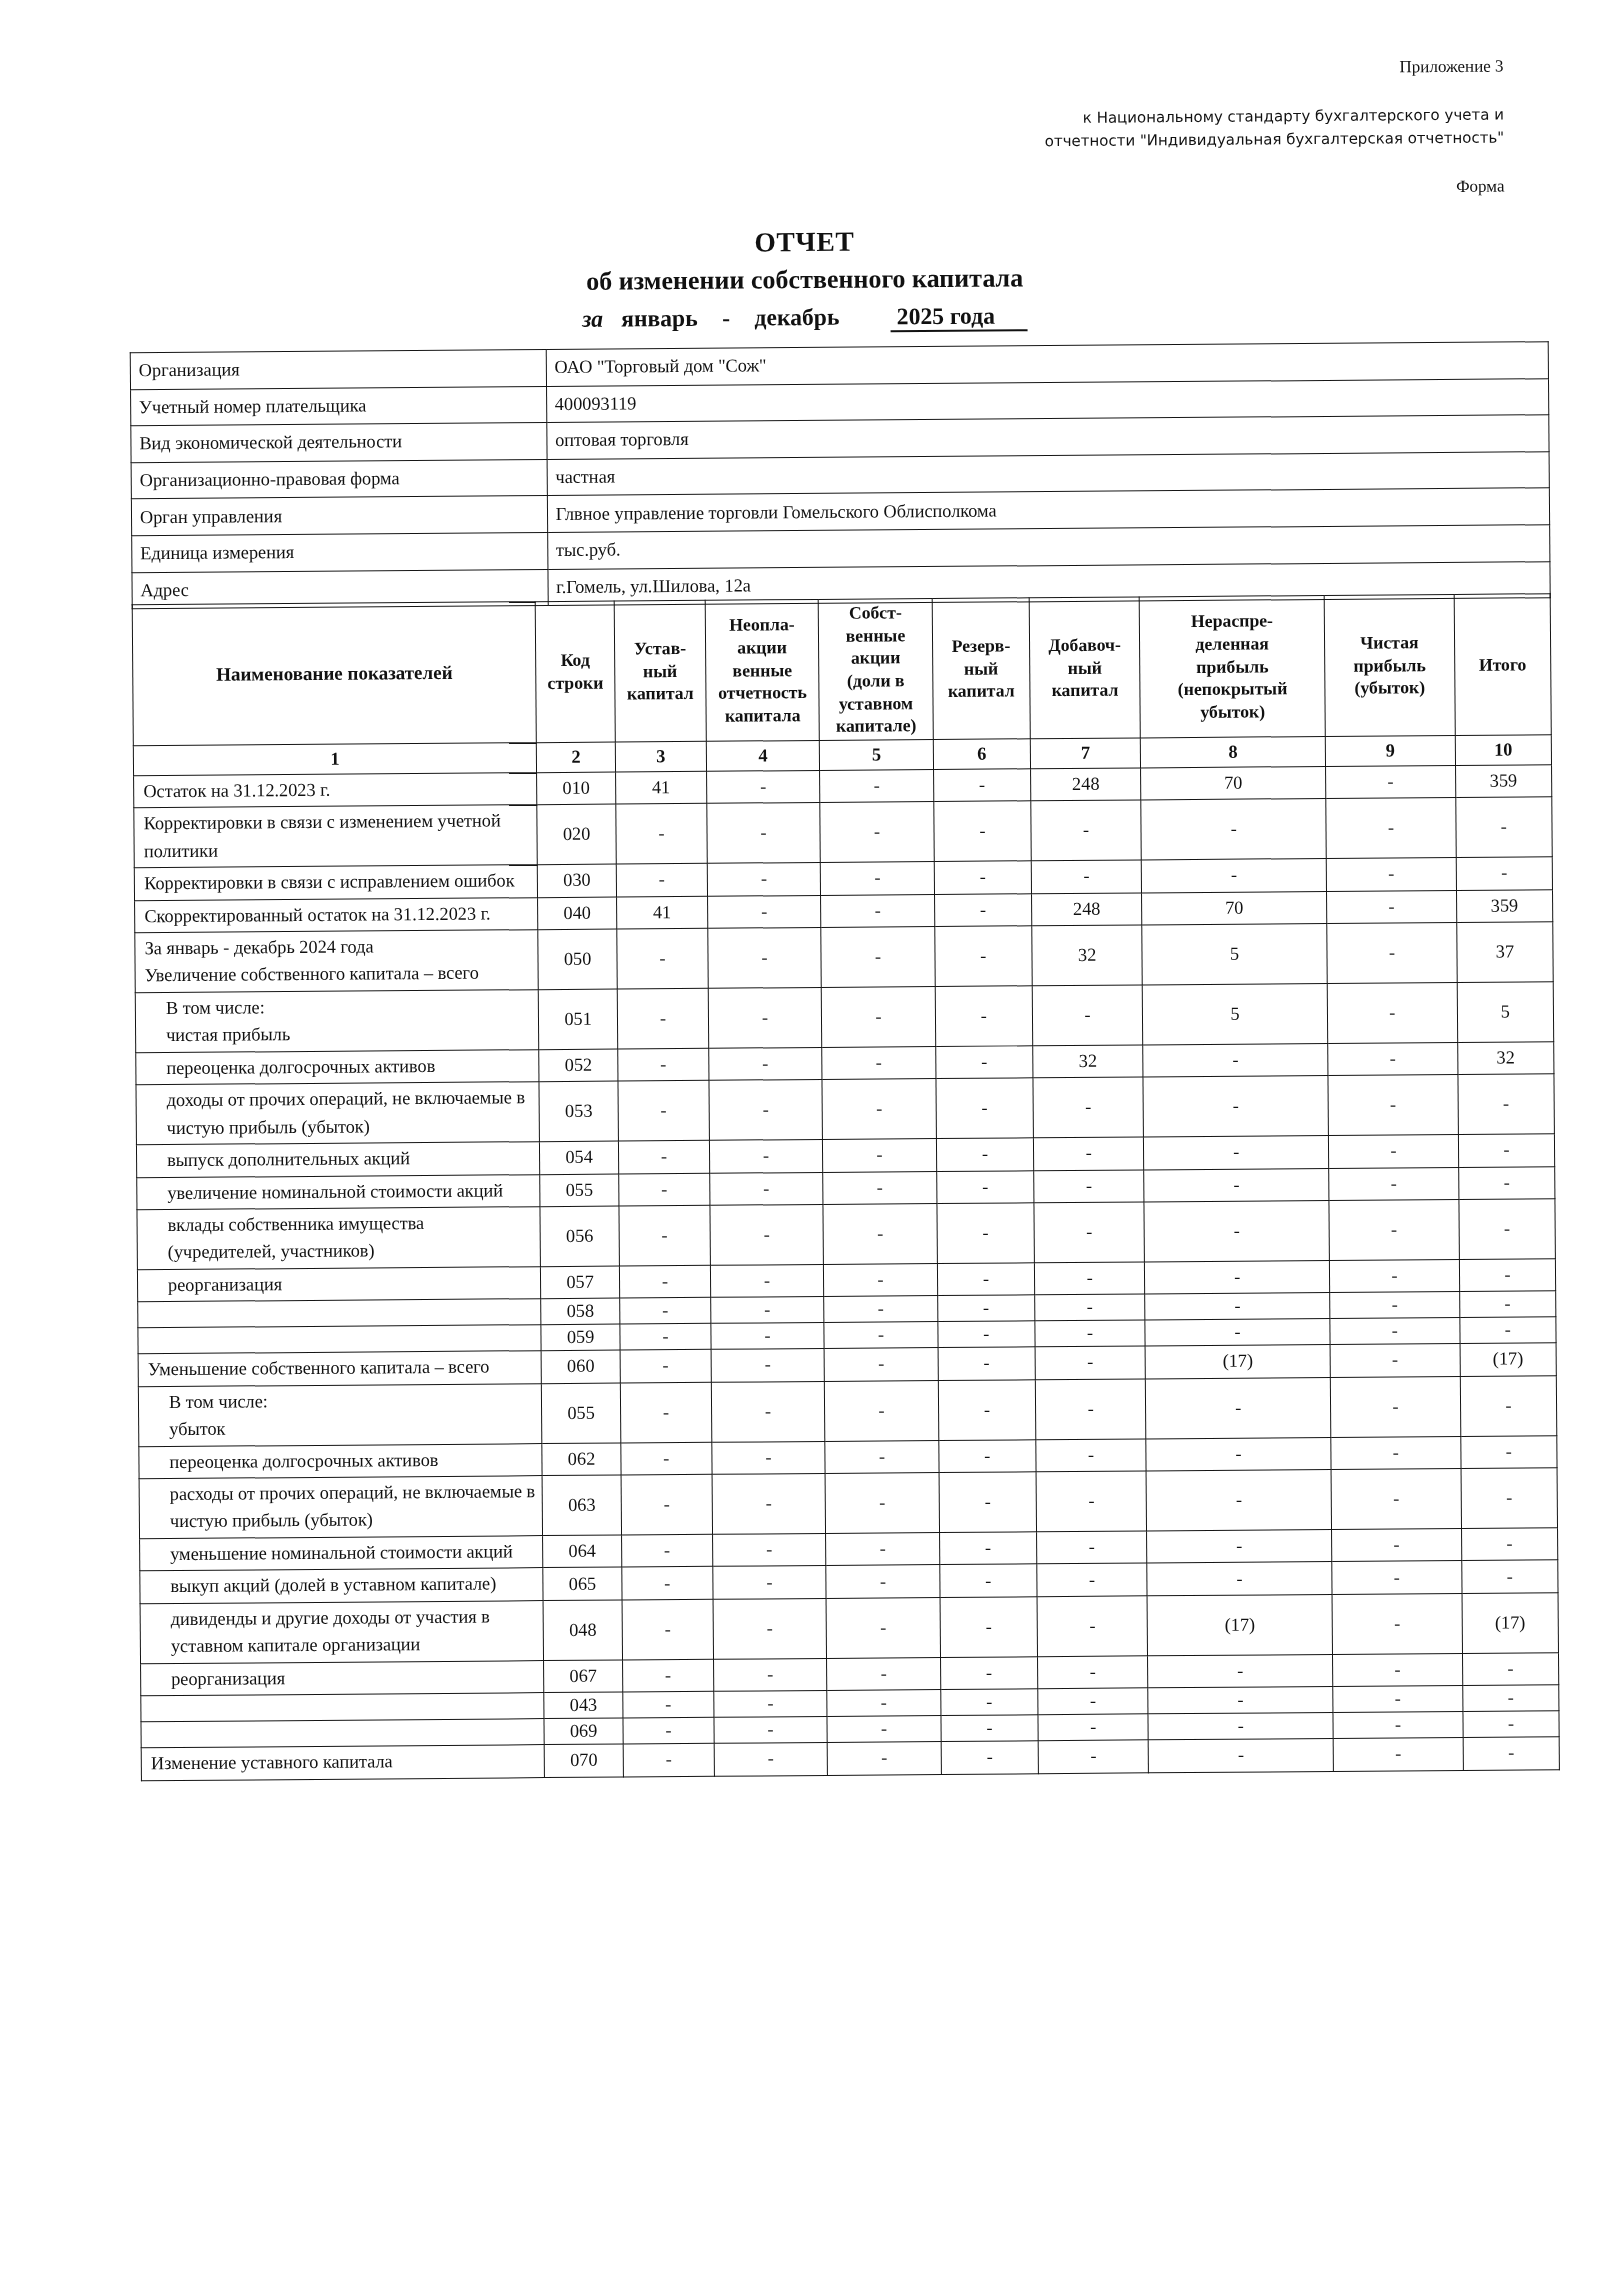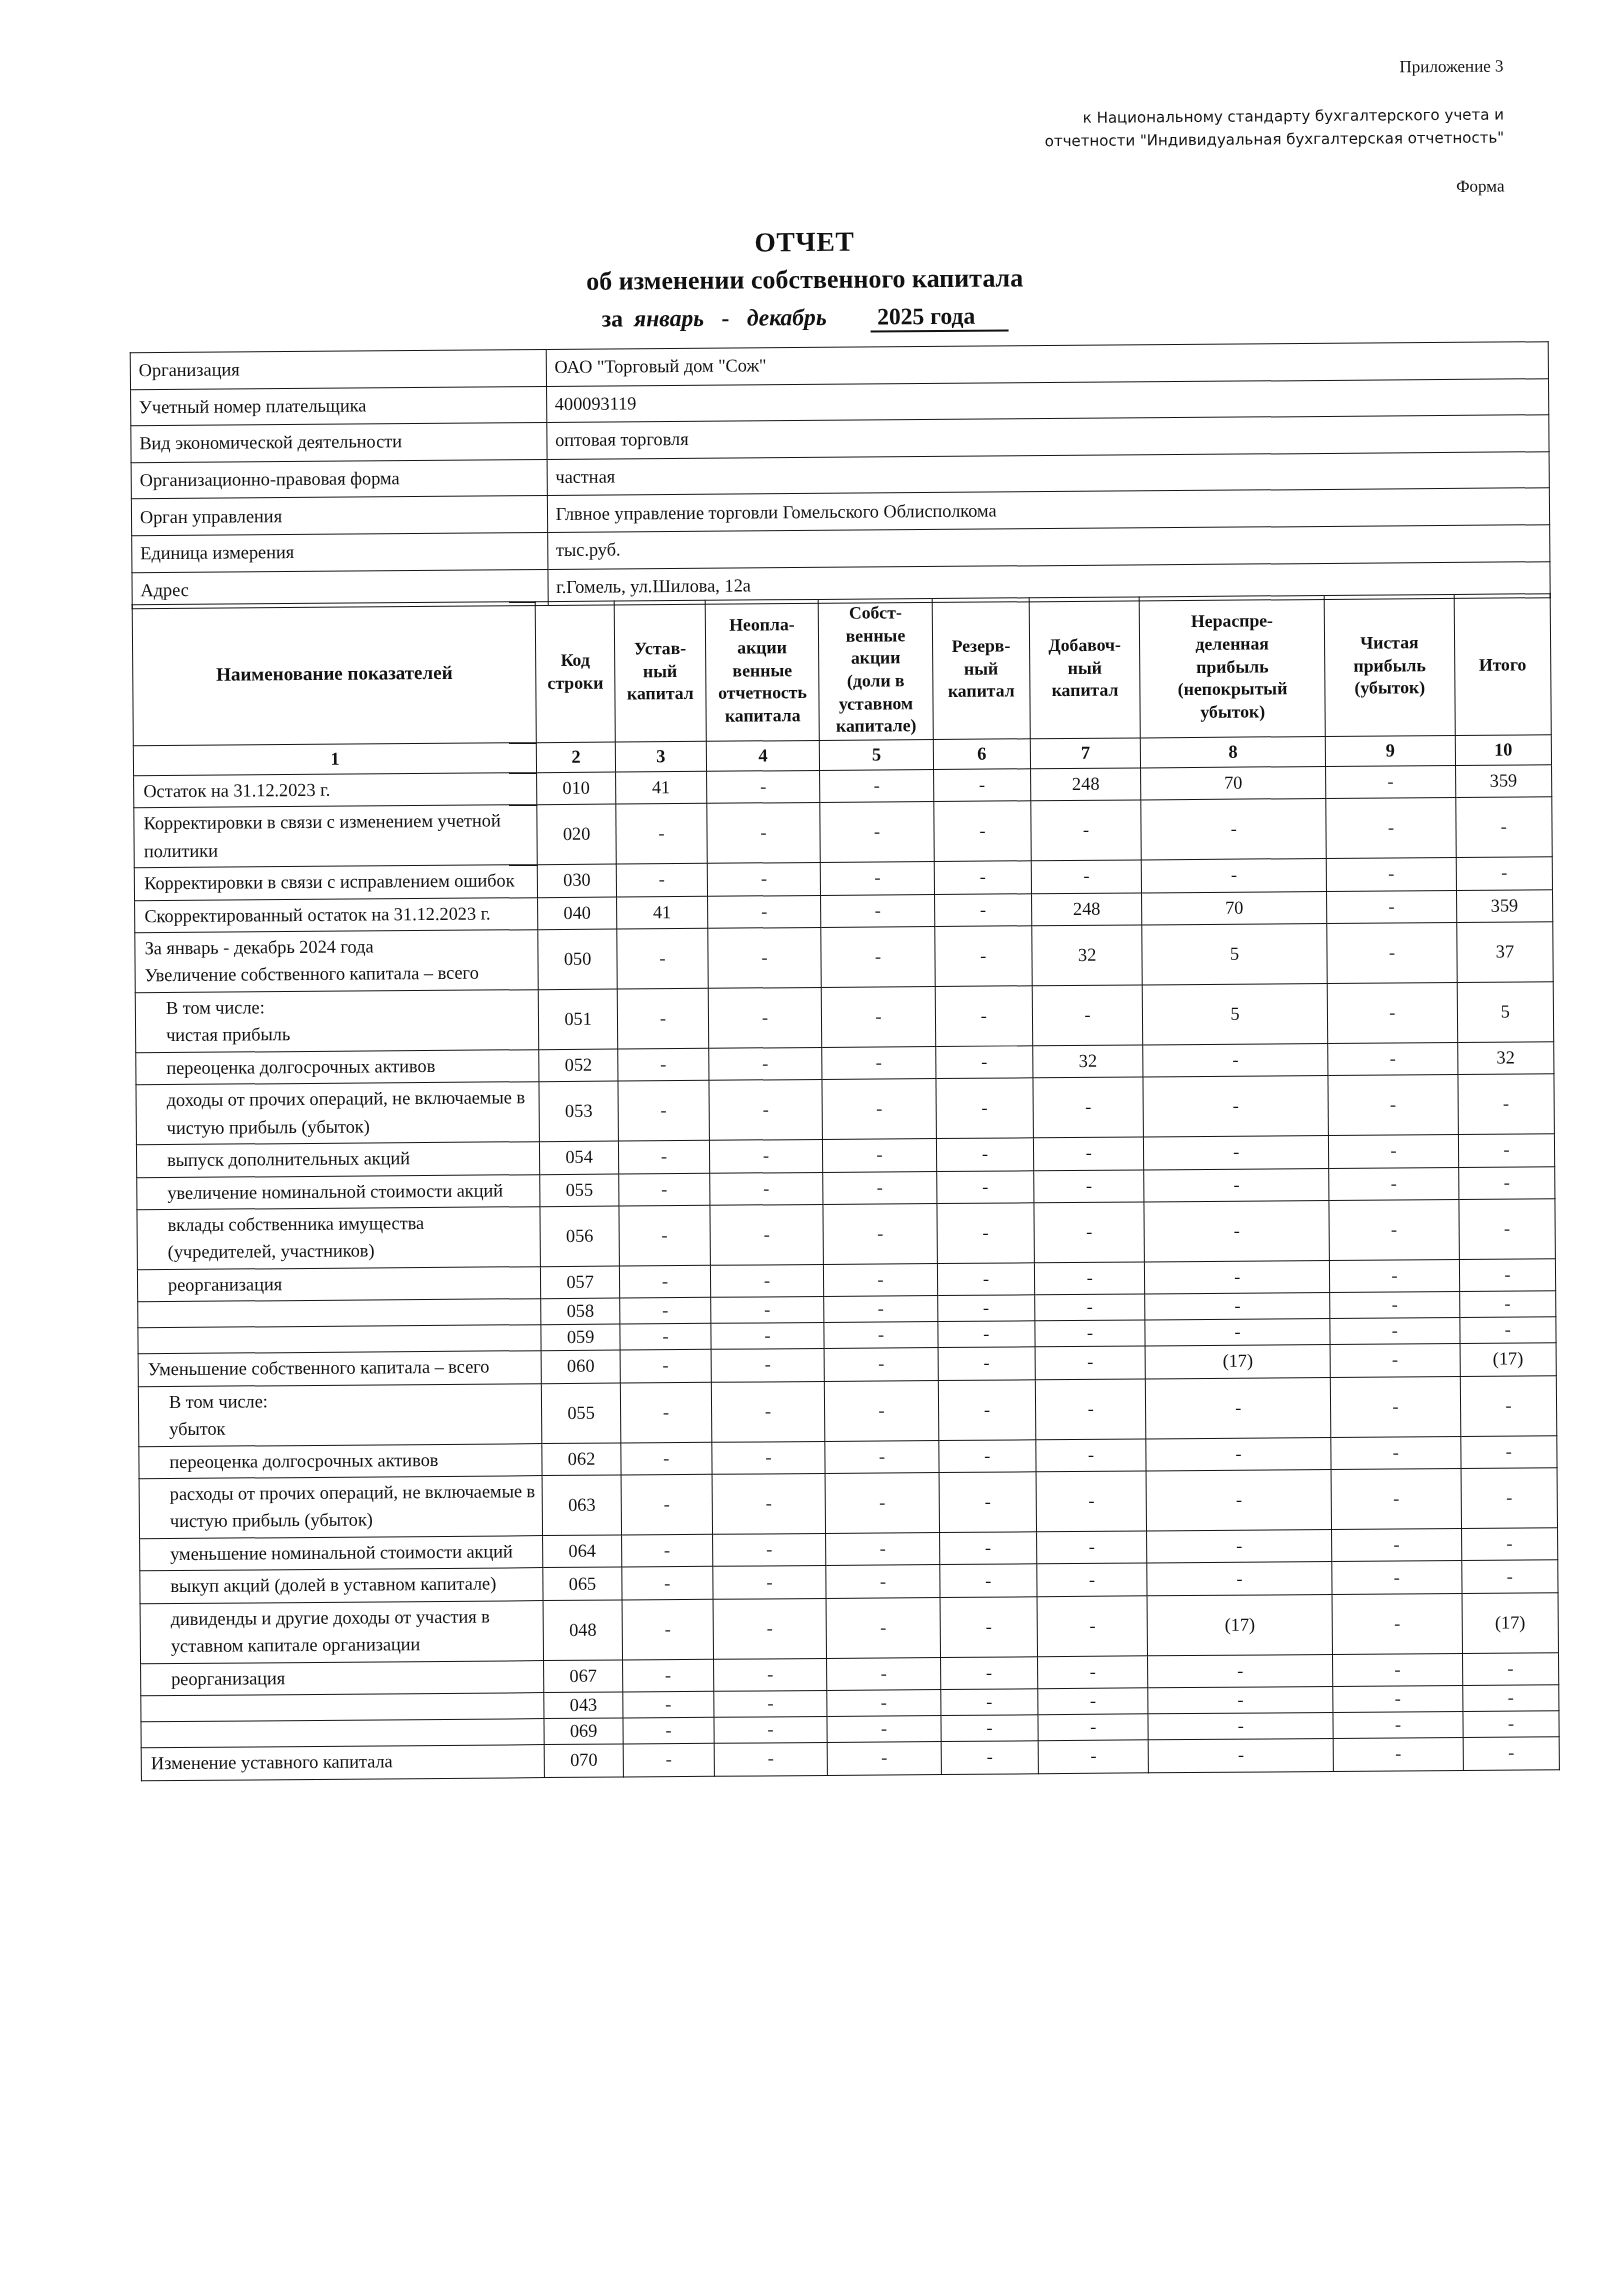--- a/index.html
+++ b/index.html
@@ -59,22 +59,22 @@
     font-size: 26px;
     font-weight: bold;
     margin-top: 6.5px;
   }
   .period-line {
     margin-top: 9.2px;
     font-size: 23.6px;
     font-weight: bold;
     display: inline-block;
   }
-  .period-line .p-za { font-weight: bold; }
-  .period-line .p-mon { margin: 0 11px; font-style: italic; }
+  .period-line .p-za { font-weight: bold; font-style: italic; }
+  .period-line .p-mon { margin: 0 18px; }
   .period-line .p-dash { margin: 0 6.5px; }
   .period-line .p-year {
     margin-left: 33px;
     border-bottom: 2px solid #111;
     padding: 0 33px 1.3px 6.5px;
   }
 
   
   .info-table {
     position: absolute;

